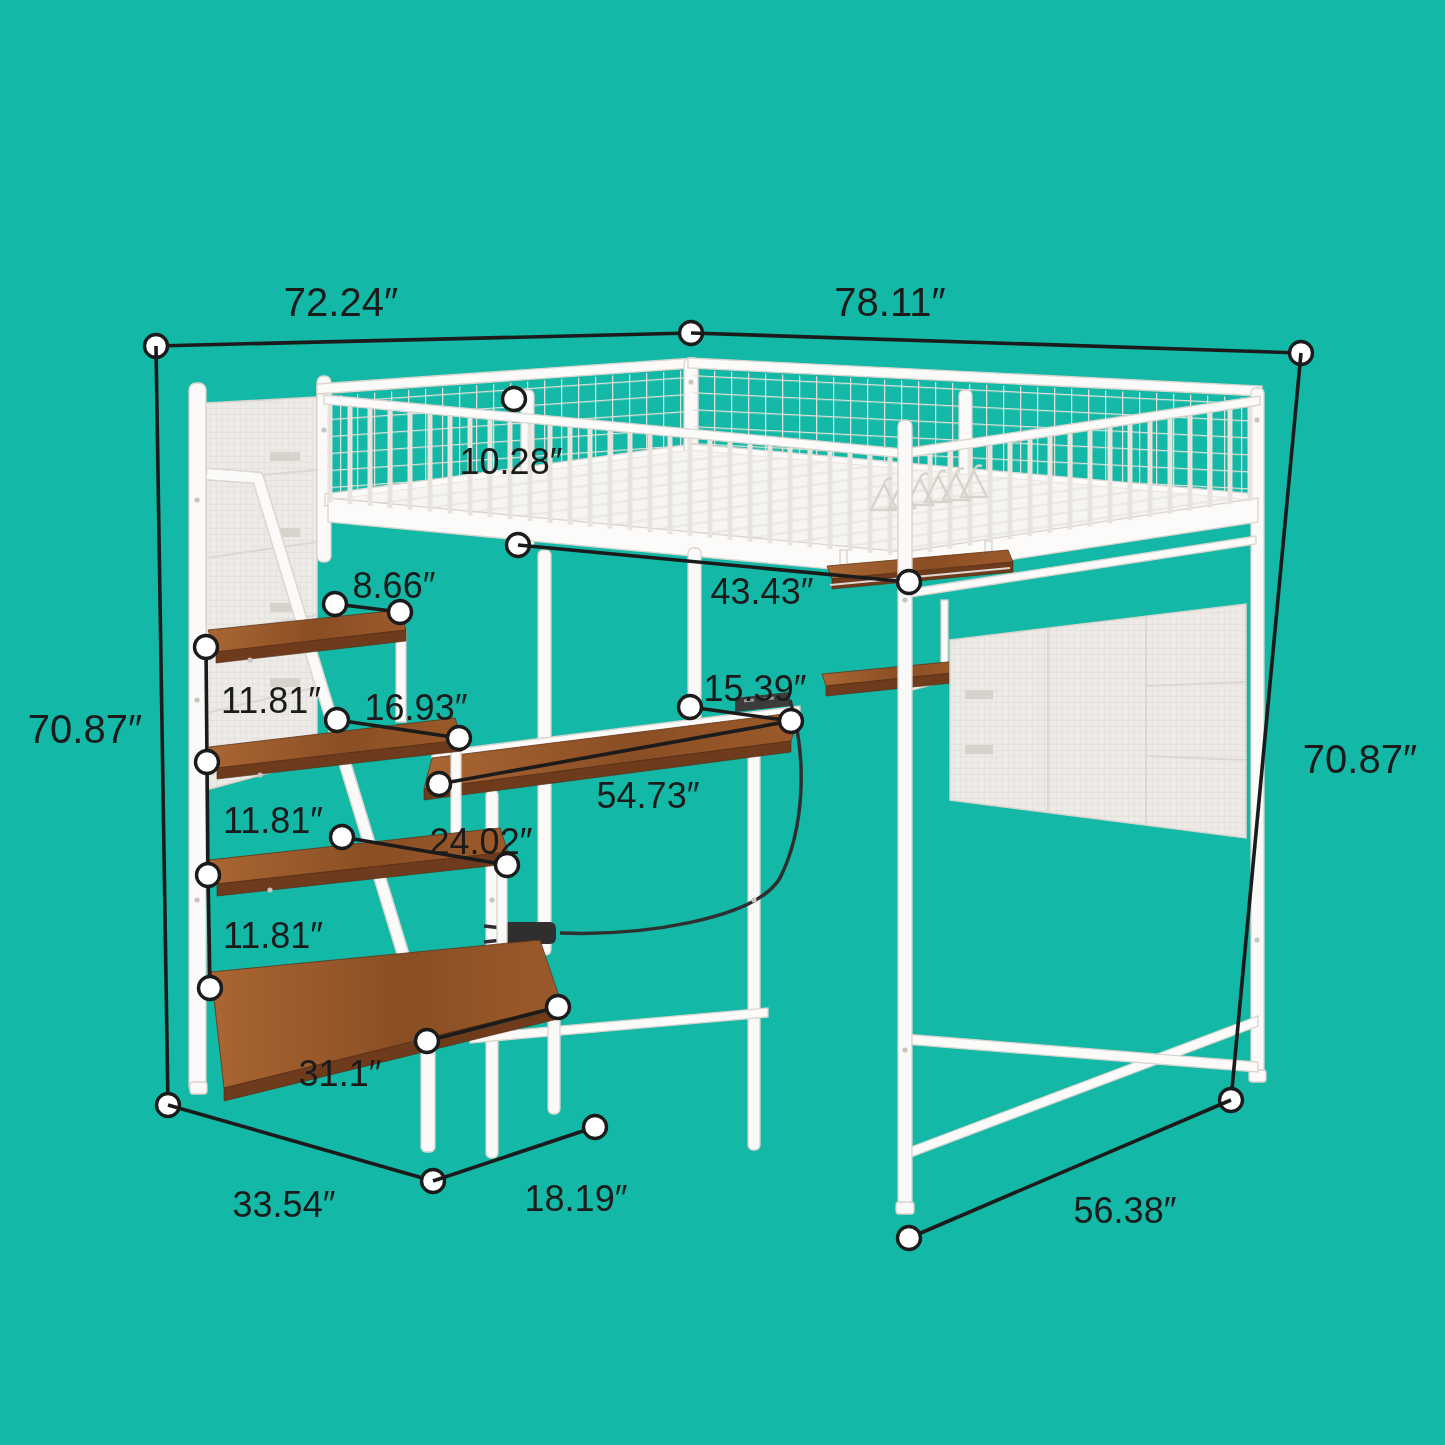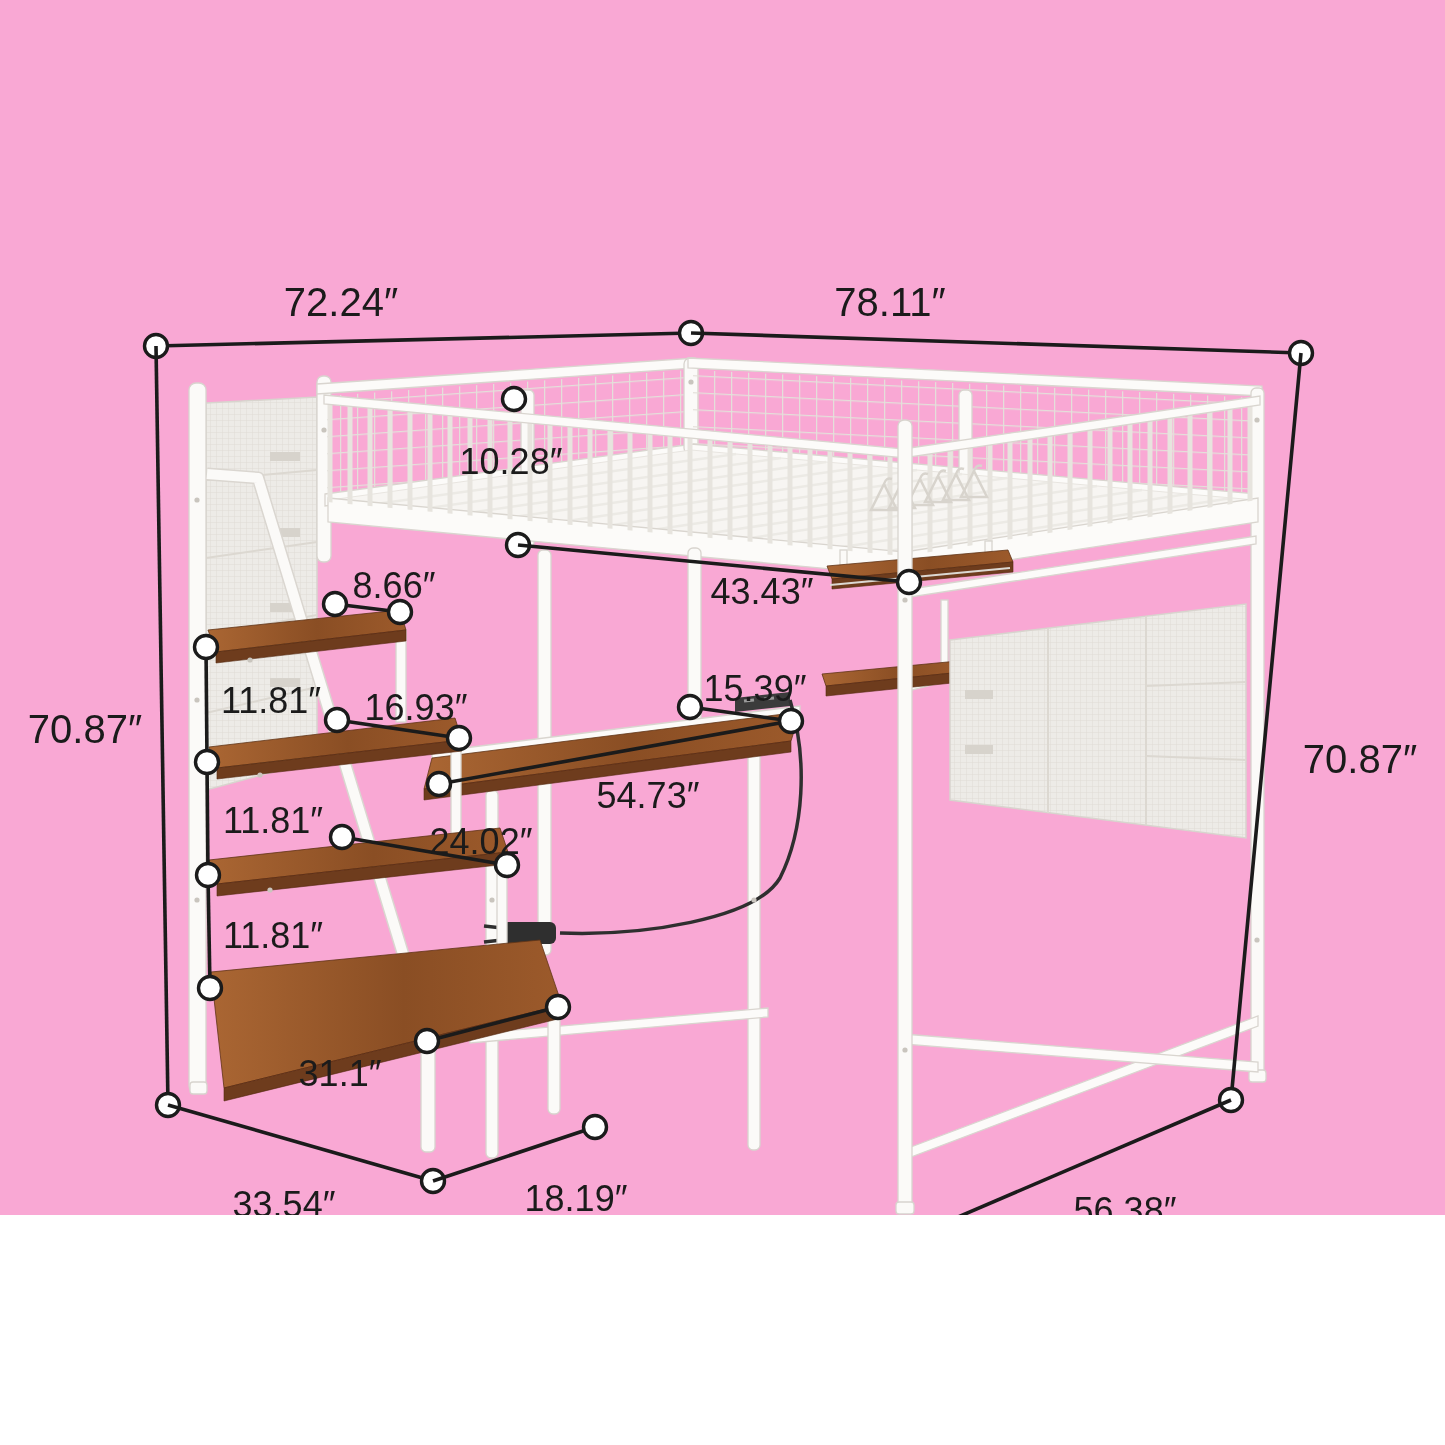--- a/index.html
+++ b/index.html
@@ -1,16 +1,16 @@
 <!DOCTYPE html>
 <html><head>
 <meta charset="utf-8">
 <style>
   html,body{margin:0;padding:0;background:#ffffff;}
-  .stage{width:1445px;height:1215px;position:relative;background:#f9a8d4;overflow:hidden;
+  .stage{width:1445px;height:1445px;position:relative;background:#14b8a6;overflow:hidden;
          font-family:"Liberation Sans", sans-serif;}
   svg{display:block;}
   .dl{stroke:#1b1b1b;stroke-width:3.6;fill:none;}
   .dc{fill:#ffffff;stroke:#1b1b1b;stroke-width:3.4;}
   .dt{fill:#1b1b1b;font-family:"Liberation Sans",sans-serif;font-size:36px;text-anchor:middle;}
   .dt.big{font-size:40px;}
   .beam{fill:#fcfbf9;stroke:#d9d5cf;stroke-width:1.3;}
   .post{fill:#fbfaf8;stroke:#d8d4ce;stroke-width:1.3;}
   .wood{fill:url(#woodG);stroke:#5f3317;stroke-width:0.8;}
   .woodFace{fill:#6e3c1d;stroke:#54290f;stroke-width:0.6;}

